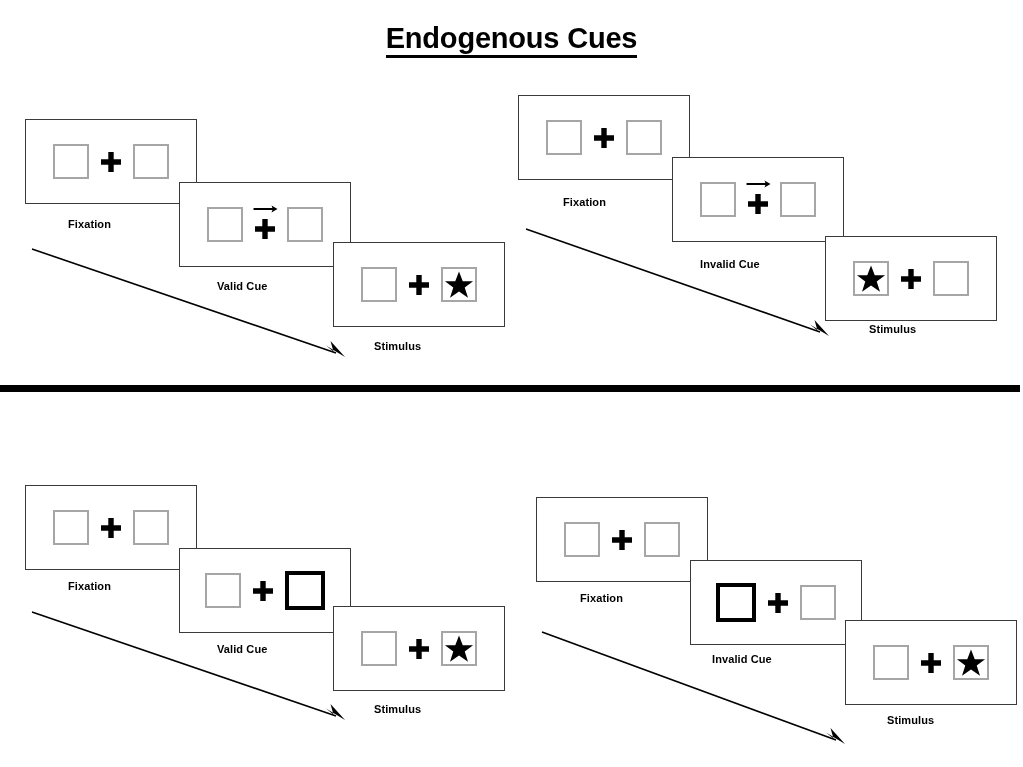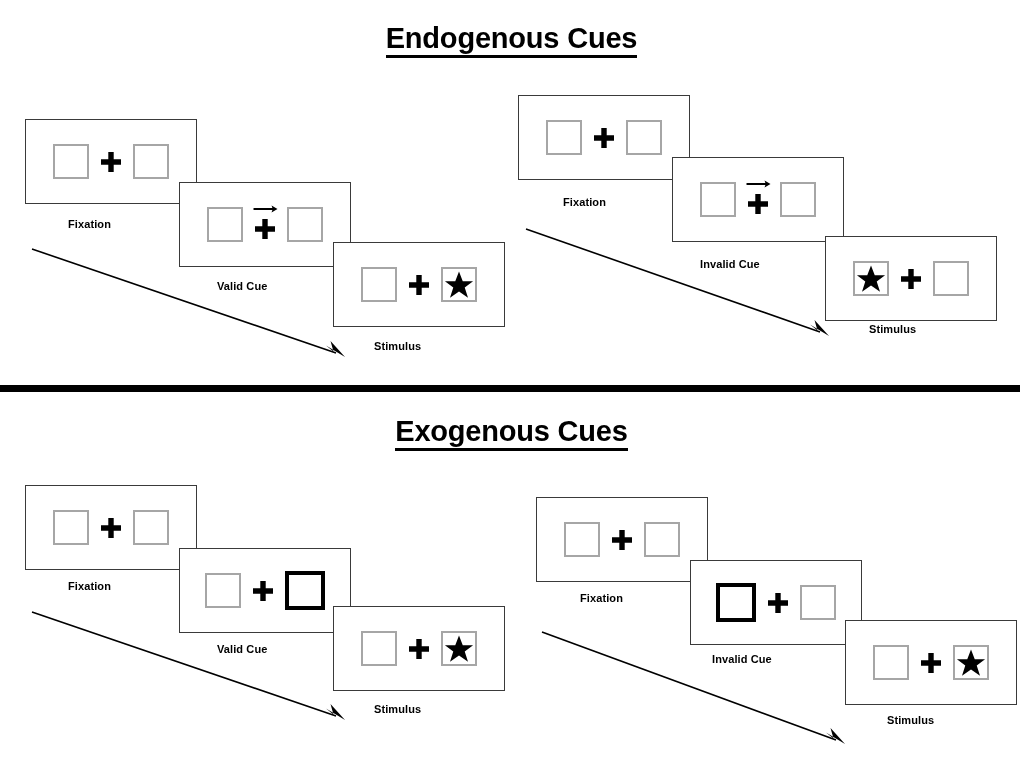--- a/index.html
+++ b/index.html
@@ -240,23 +240,20 @@
 
   <div class="seq-arrow" style="left:524px; top:225px;">
     <svg width="320" height="120" viewBox="0 0 320 120">
       <line x1="2" y1="4" x2="296" y2="107" stroke="#000" stroke-width="1.6"></line>
       <path d="M305 111 L286 99.5 L293.5 105.5 L290.5 95 Z" fill="#000"></path>
     </svg>
   </div>
 
   <div class="divider" style="top:385px;"></div>
 
-  <div class="section-title" style="top:415px;">
-    <span>Exogenous Cues</span>
-  </div>
 
   <div class="panel" style="left:25px; top:485px; width:172px; height:85px;">
     <div class="panel-inner">
       <div class="box"></div>
       <div class="cross-wrap">
         <svg class="cross" viewBox="0 0 20 20">
           <path d="M7.3 0 H12.7 V7.3 H20 V12.7 H12.7 V20 H7.3 V12.7 H0 V7.3 H7.3 Z" fill="#000"></path>
         </svg>
       </div>
       <div class="box"></div>

